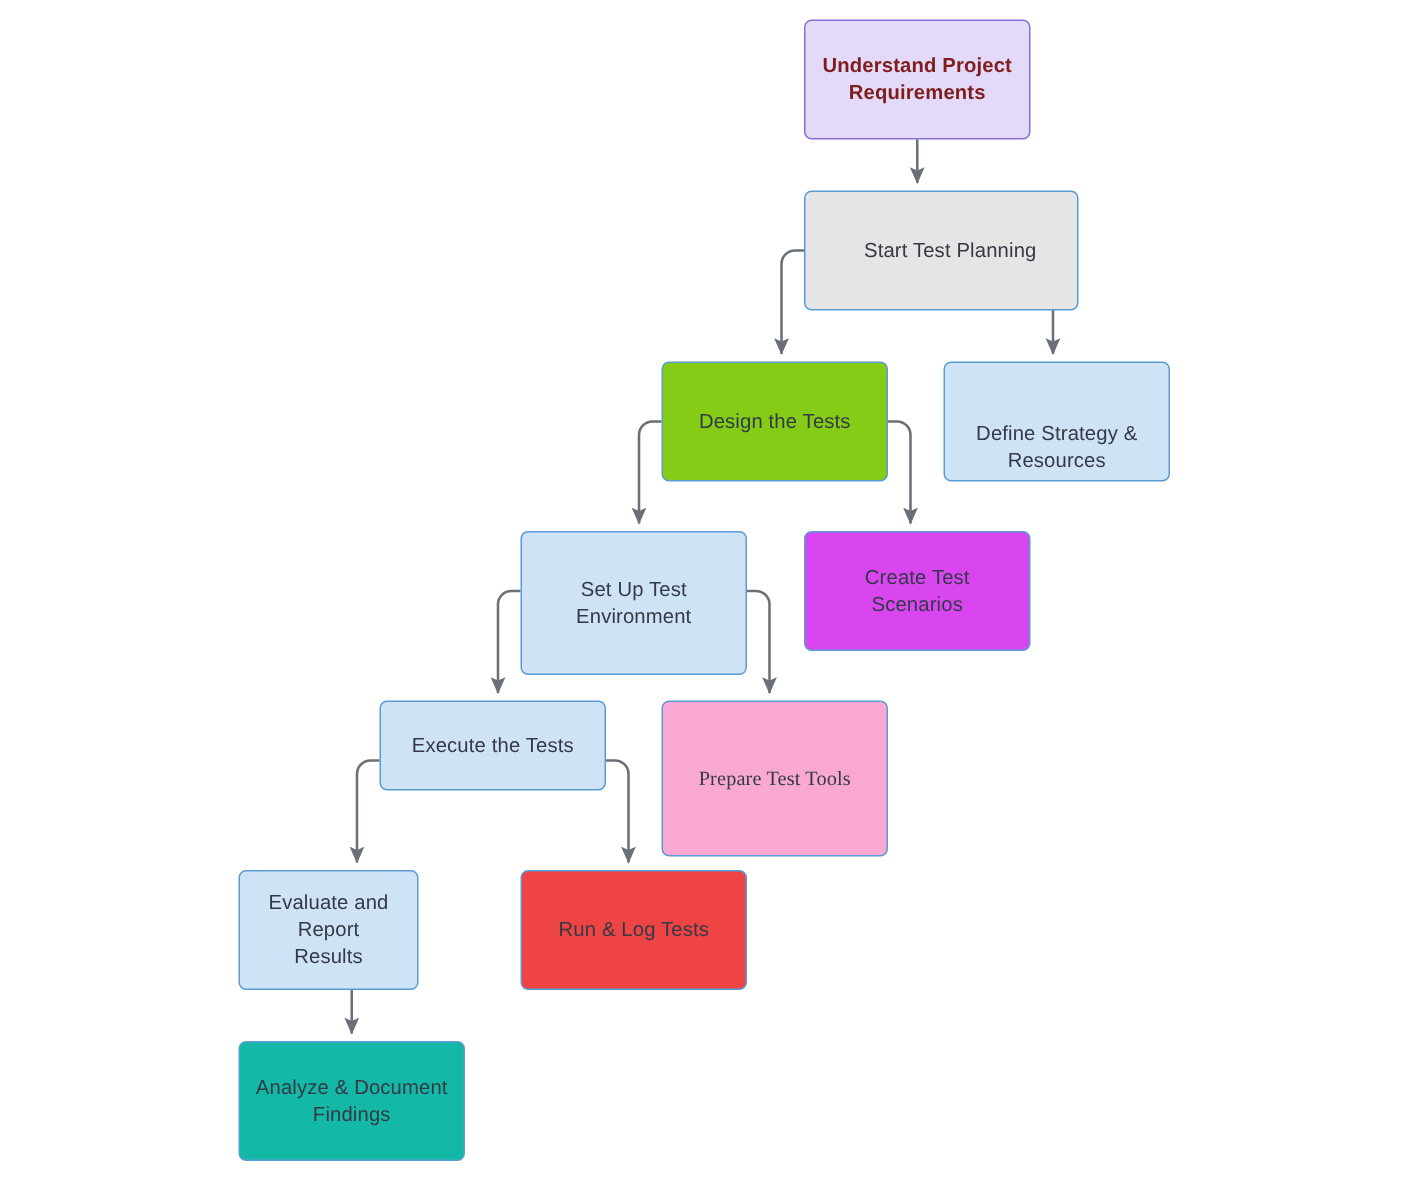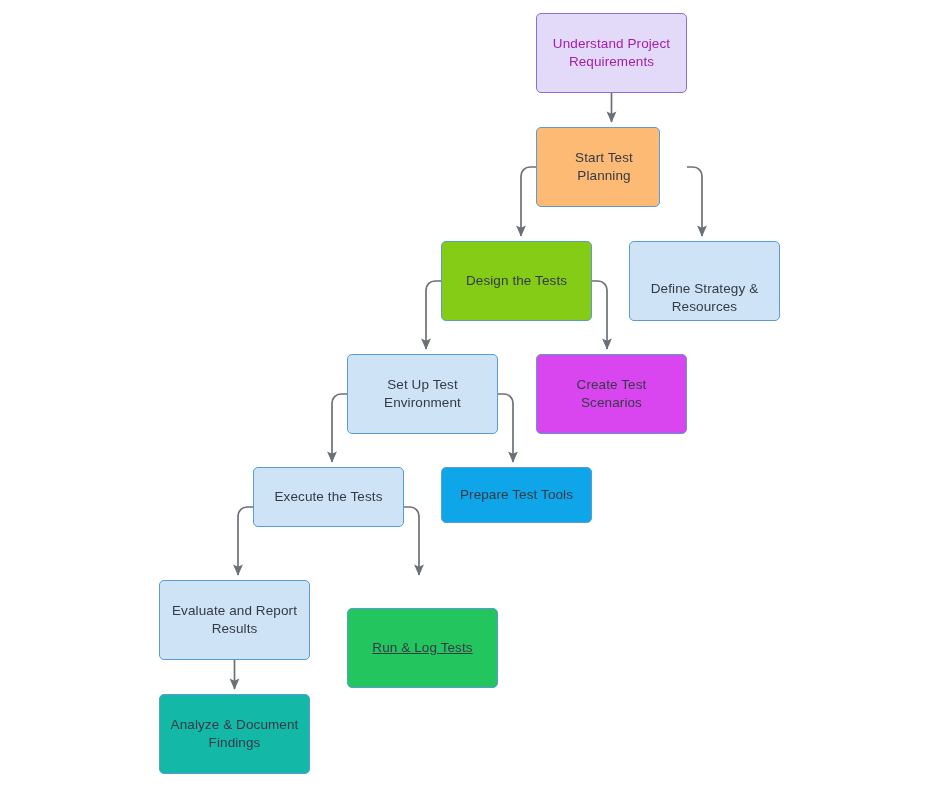--- a/index.html
+++ b/index.html
@@ -37,21 +37,22 @@
     border-style: solid;
     font-size: 13.5px;
     line-height: 1.35;
     letter-spacing: 0.1px;
     padding: 4px 8px;
     white-space: pre-line;
   }
   .node.start {
     background: #e3daf9;
     border-color: #8c6fd4;
-    color: #a21caf;
+    color: #7f1d1d;
+    font-weight: bold;
   }
   .node.step {
     background: #cfe3f7;
     border-color: #5b9bd5;
     color: #343a45;
   }
   .node-label {
     display: block;
   }
 </style>
@@ -76,30 +77,30 @@
         <path d="M498,394 L504,394 A9,9 0 0 1 513,403 L513,462" marker-end="url(#arrowhead)"></path>
         <path d="M253,507 L247,507 A9,9 0 0 0 238,516 L238,575" marker-end="url(#arrowhead)"></path>
         <path d="M404,507 L410,507 A9,9 0 0 1 419,516 L419,575" marker-end="url(#arrowhead)"></path>
         <path d="M234.5,660 L234.5,689" marker-end="url(#arrowhead)"></path>
       </g>
   </svg>
 
   <div id="node-layer">
       <div class="node start" style="left: 536px; top: 13px; width: 151px; height: 80px; background: rgb(227, 218, 249); border-color: rgb(140, 111, 212);"><span class="node-label">Understand Project
 Requirements</span></div>
-      <div class="node step" style="left: 536px; top: 127px; width: 124px; height: 80px; background: #fdba74; border-color: rgb(91, 155, 213); padding-left: 20px;"><span class="node-label">Start Test Planning</span></div>
+      <div class="node step" style="left: 536px; top: 127px; width: 183px; height: 80px; background: #e5e5e5; border-color: rgb(91, 155, 213); padding-left: 20px;"><span class="node-label">Start Test Planning</span></div>
       <div class="node step" style="left: 441px; top: 241px; width: 151px; height: 80px; background: #84cc16; border-color: rgb(91, 155, 213);"><span class="node-label">Design the Tests</span></div>
       <div class="node step" style="left: 629px; top: 241px; width: 151px; height: 80px; background: rgb(207, 227, 247); border-color: rgb(91, 155, 213); align-items: flex-end;"><span class="node-label">Define Strategy &amp;
 Resources</span></div>
-      <div class="node step" style="left: 347px; top: 354px; width: 151px; height: 80px; background: rgb(207, 227, 247); border-color: rgb(91, 155, 213);"><span class="node-label">Set Up Test
+      <div class="node step" style="left: 347px; top: 354px; width: 151px; height: 96px; background: rgb(207, 227, 247); border-color: rgb(91, 155, 213);"><span class="node-label">Set Up Test
 Environment</span></div>
       <div class="node step" style="left: 536px; top: 354px; width: 151px; height: 80px; background: #d946ef; border-color: rgb(91, 155, 213);"><span class="node-label">Create Test
 Scenarios</span></div>
       <div class="node step" style="left: 253px; top: 467px; width: 151px; height: 60px; background: rgb(207, 227, 247); border-color: rgb(91, 155, 213);"><span class="node-label">Execute the Tests</span></div>
-      <div class="node step" style="left: 441px; top: 467px; width: 151px; height: 56px; background: #0ea5e9; border-color: rgb(91, 155, 213);"><span class="node-label">Prepare Test Tools</span></div>
-      <div class="node step" style="left: 159px; top: 580px; width: 151px; height: 80px; background: rgb(207, 227, 247); border-color: rgb(91, 155, 213);"><span class="node-label">Evaluate and Report
+      <div class="node step" style="left: 441px; top: 467px; width: 151px; height: 104px; background: #f9a8d4; border-color: rgb(91, 155, 213); font-family: Liberation Serif, serif;"><span class="node-label">Prepare Test Tools</span></div>
+      <div class="node step" style="left: 159px; top: 580px; width: 120px; height: 80px; background: rgb(207, 227, 247); border-color: rgb(91, 155, 213);"><span class="node-label">Evaluate and Report
 Results</span></div>
-      <div class="node step" style="left: 347px; top: 608px; width: 151px; height: 80px; background: #22c55e; border-color: rgb(91, 155, 213); text-decoration: underline;"><span class="node-label">Run &amp; Log Tests</span></div>
+      <div class="node step" style="left: 347px; top: 580px; width: 151px; height: 80px; background: #ef4444; border-color: rgb(91, 155, 213);"><span class="node-label">Run &amp; Log Tests</span></div>
       <div class="node step" style="left: 159px; top: 694px; width: 151px; height: 80px; background: #14b8a6; border-color: rgb(91, 155, 213);"><span class="node-label">Analyze &amp; Document
 Findings</span></div>
     </div>
 
 </div>
 
 </body></html>

